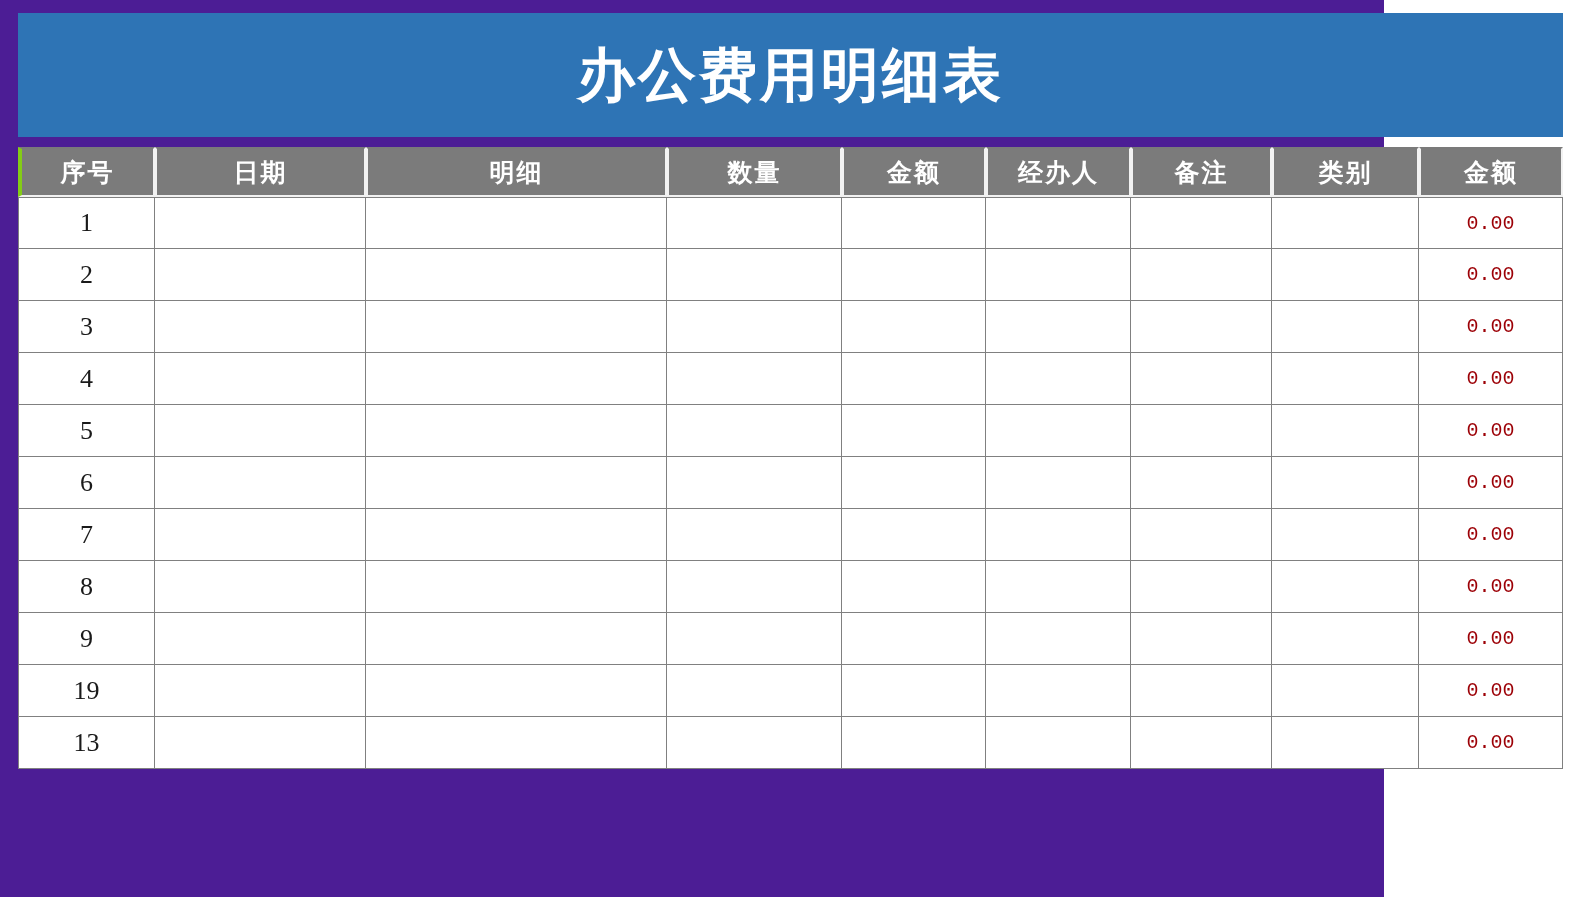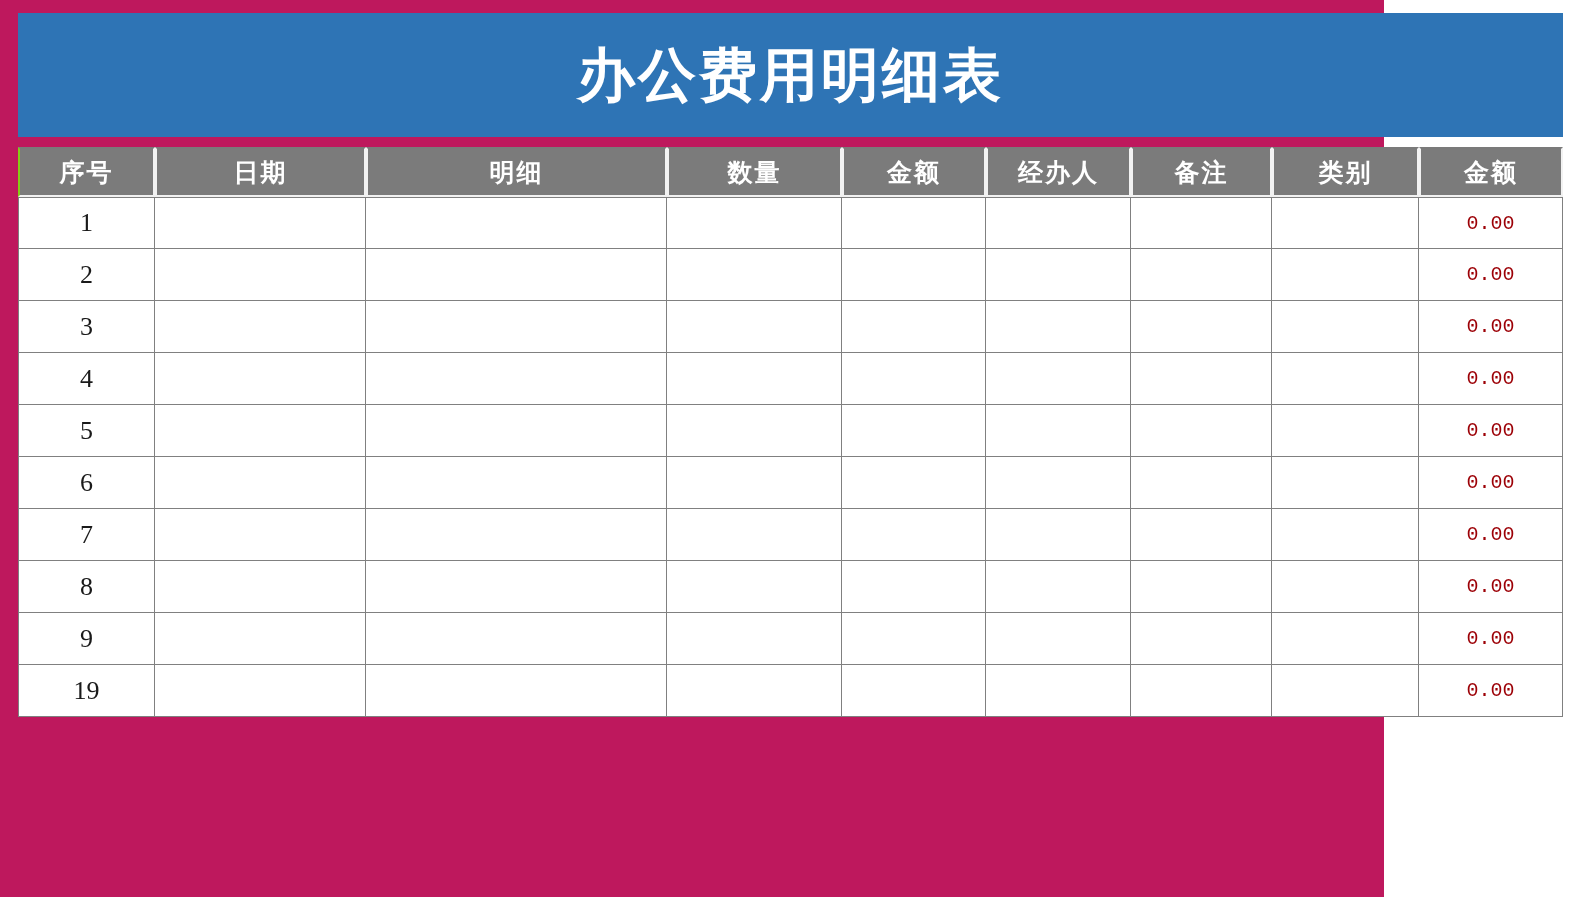--- a/index.html
+++ b/index.html
@@ -11,21 +11,21 @@
     width: 1580px;
     height: 897px;
     font-family: "Liberation Sans", "DejaVu Sans", sans-serif;
     overflow: hidden;
   }
 
   #sheet {
     position: relative;
     width: 1384px;
     height: 897px;
-    background: #be185d;
+    background: #4c1d95;
   }
 
   
   .title-bar {
     position: absolute;
     left: 18px;
     top: 13px;
     width: 1545px;
     height: 124px;
     background: #2E74B5;
@@ -65,21 +65,21 @@
     vertical-align: middle;
     font-family: "DejaVu Sans", "Liberation Sans", sans-serif;
     border-top: 2px solid #7a7a7a;
     border-bottom: 2px solid #f2f2f2;
     border-left: 2px solid #f2f2f2;
     border-right: 2px solid #f2f2f2;
     box-sizing: border-box;
     letter-spacing: 2px;
     padding: 0;
   }
-  .grid th:first-child { border-left: 2px solid #84cc16; }
+  .grid th:first-child { border-left: 4px solid #84cc16; }
 
   .grid td {
     height: 52px;
     background: #ffffff;
     border-right: 1px solid #808080;
     border-bottom: 1px solid #808080;
     box-sizing: border-box;
     padding: 0;
     text-align: center;
     vertical-align: middle;
@@ -254,16 +254,27 @@
           <td class="cell-idx">19</td>
           <td class="cell-blank"></td>
           <td class="cell-blank"></td>
           <td class="cell-blank"></td>
           <td class="cell-blank"></td>
           <td class="cell-blank"></td>
           <td class="cell-blank"></td>
           <td class="cell-blank"></td>
           <td class="cell-amount">0.00</td>
         </tr>
+        <tr>
+          <td class="cell-idx">13</td>
+          <td class="cell-blank"></td>
+          <td class="cell-blank"></td>
+          <td class="cell-blank"></td>
+          <td class="cell-blank"></td>
+          <td class="cell-blank"></td>
+          <td class="cell-blank"></td>
+          <td class="cell-blank"></td>
+          <td class="cell-amount">0.00</td>
+        </tr>
       </tbody>
   </table>
 
 </div>
 
 </body></html>

